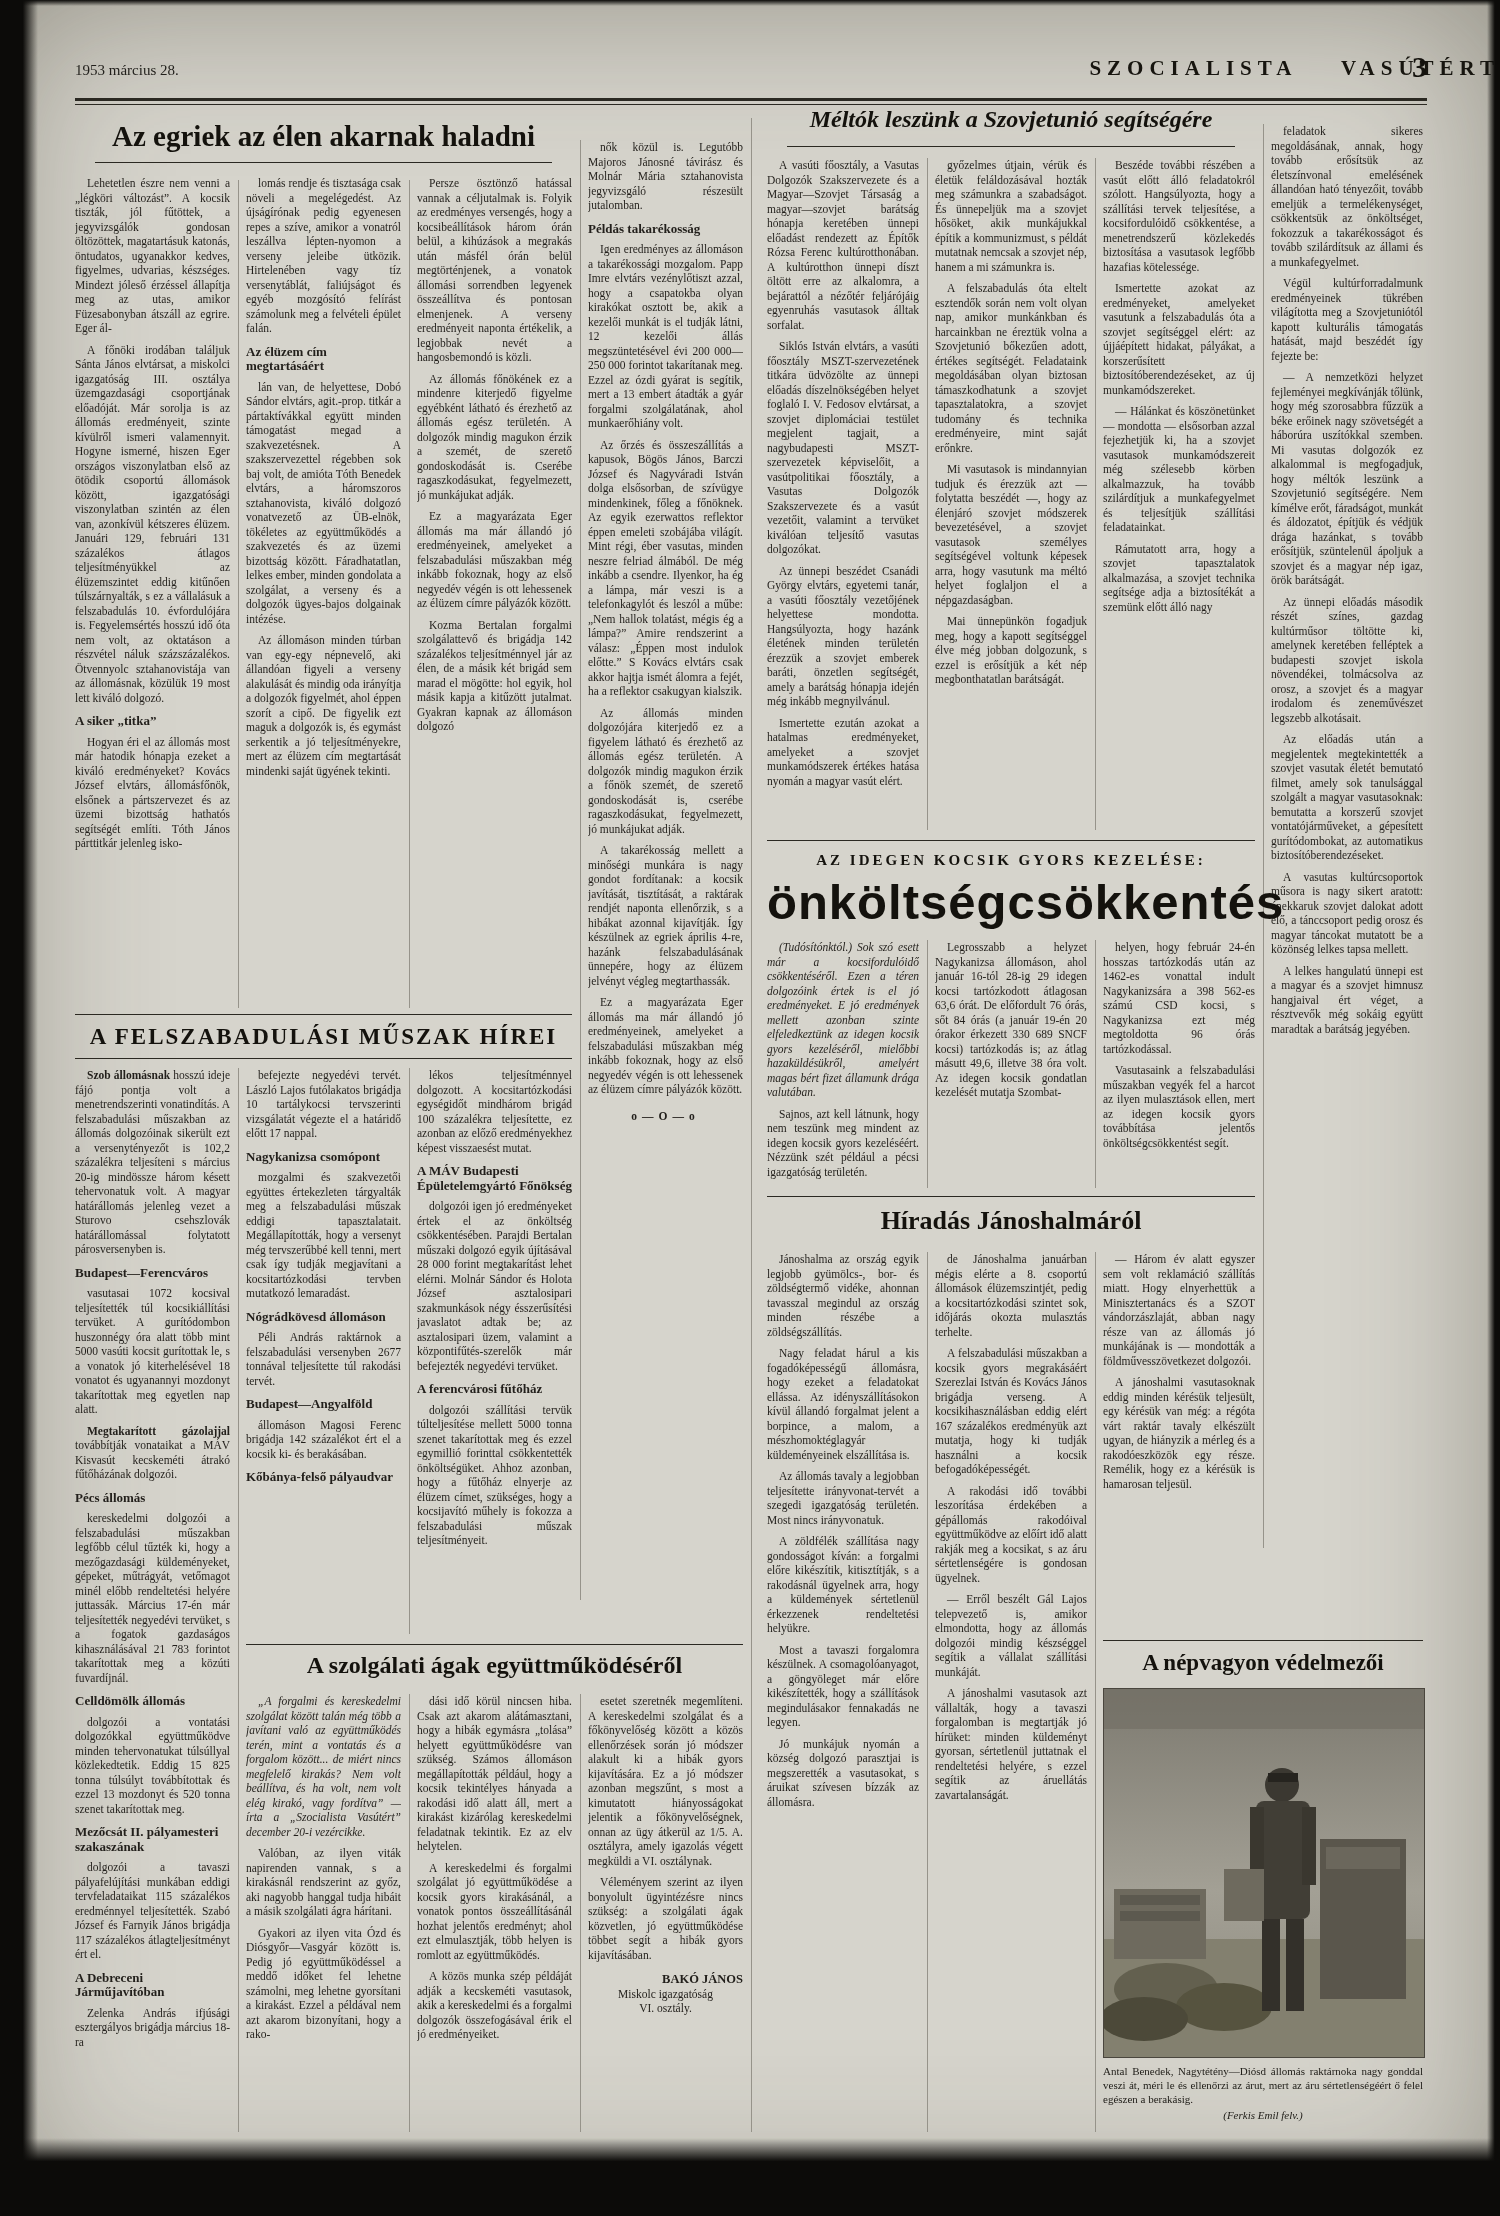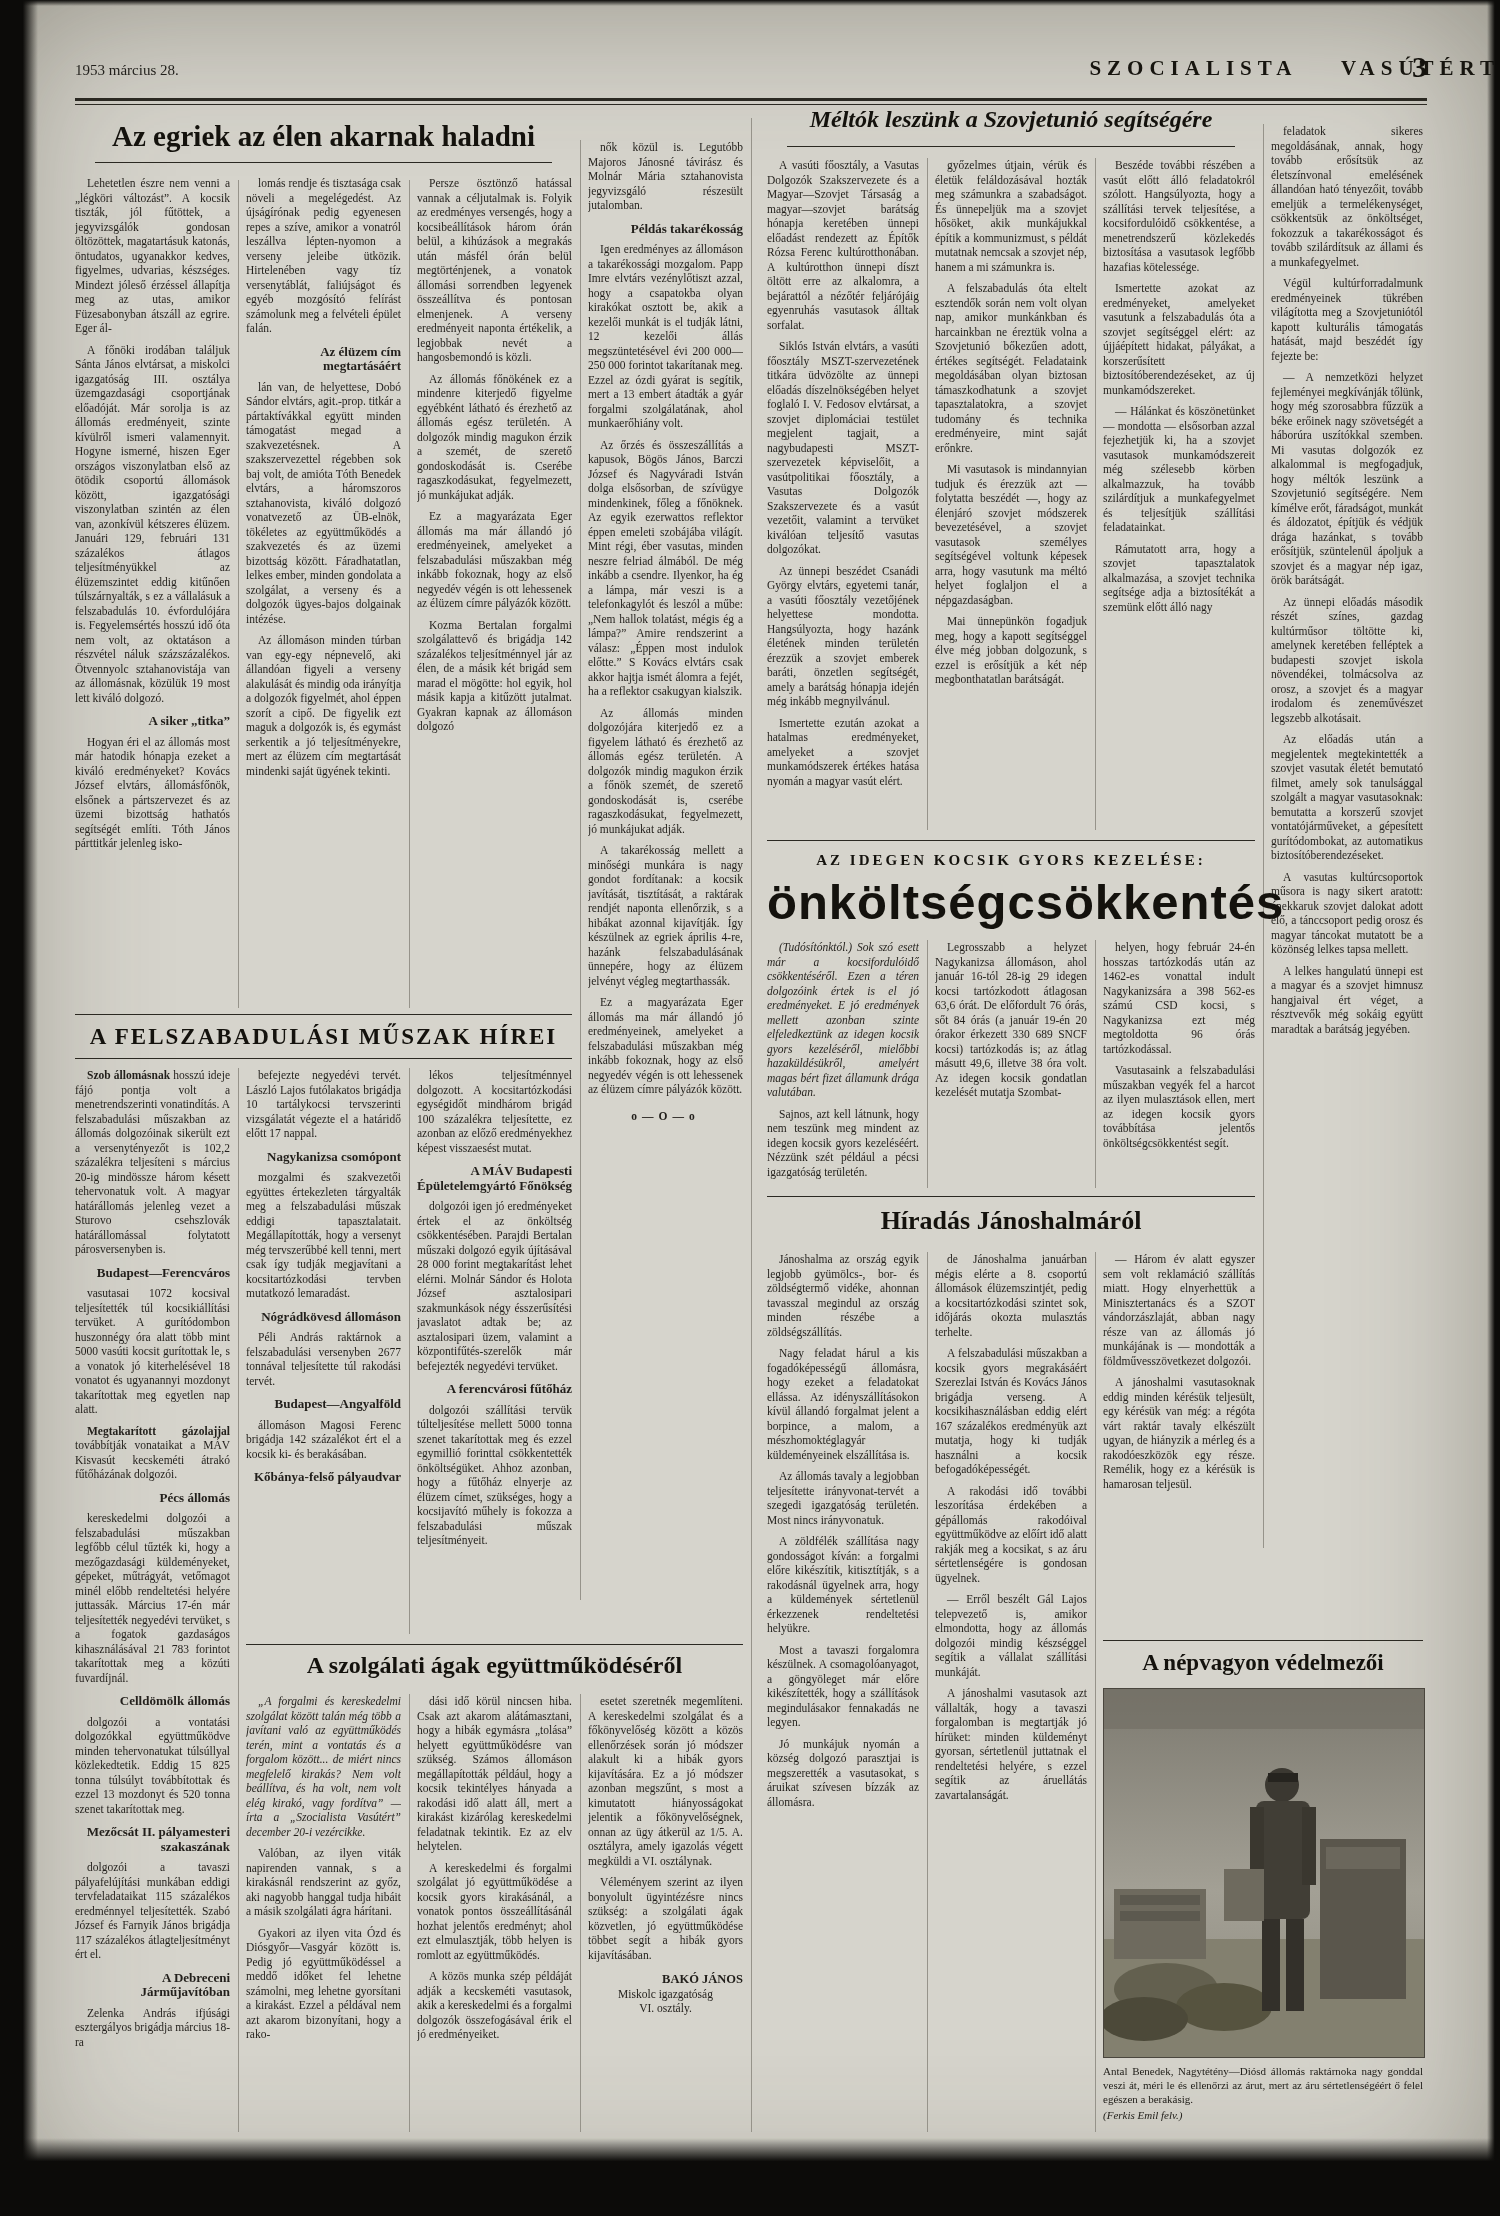--- a/index.html
+++ b/index.html
@@ -27,29 +27,29 @@
   .headline.h-meltok{font-size:24px;font-style:italic;}
   .headline.h-idegen-kicker{font-size:15px;letter-spacing:3px;}
   .headline.h-idegen{font-size:49px;font-family:"Liberation Sans",sans-serif;letter-spacing:1px;}
   .headline.h-hiradas{font-size:26px;}
   .headline.h-szolg{font-size:24px;}
   .headline.h-nepvagyon{font-size:23px;}
 
   .col{position:absolute;font-size:11.5px;line-height:14.5px;text-align:justify;color:#221f1b;
        overflow:hidden;hyphens:auto;-webkit-hyphens:auto;}
   .col p{margin:0 0 7px;text-indent:12px;}
-  .col p.subhead{text-align:right;font-weight:bold;font-size:13px;text-indent:0;margin:9px 0 6px;}
+  .col p.subhead{text-align:left;font-weight:bold;font-size:13px;text-indent:0;margin:9px 0 6px;}
   .col p.divider{text-align:center;font-weight:bold;letter-spacing:5px;text-indent:0;margin:12px 0;}
   .col p.ital{font-style:italic;}
   .col p.sig-name{text-align:right;font-weight:bold;text-indent:0;margin:10px 0 0;font-size:12.5px;}
   .col p.sig-sub{text-align:center;text-indent:0;margin:0;}
   .col b[data-name="lead-in"]{font-weight:bold;}
 
   .caption{position:absolute;font-size:11px;line-height:14px;text-align:justify;color:#23211c;}
-  .caption .credit{display:block;text-align:left;font-style:italic;margin-top:2px;}
+  .caption .credit{display:block;text-align:center;font-style:italic;margin-top:2px;}
   .photo-frame{position:absolute;border:1px solid #4a463e;background:#a8a59a;overflow:hidden;}
   .photo-frame svg{display:block;}
 </style>
 </head>
 <body>
 
 <div id="stage" data-name="newspaper-page">
   <div class="page" data-name="paper-background"></div>
 
   <div class="abs date" style="left:75px;top:62px;width:300px;" data-name="page-date">1953 március 28.</div>

